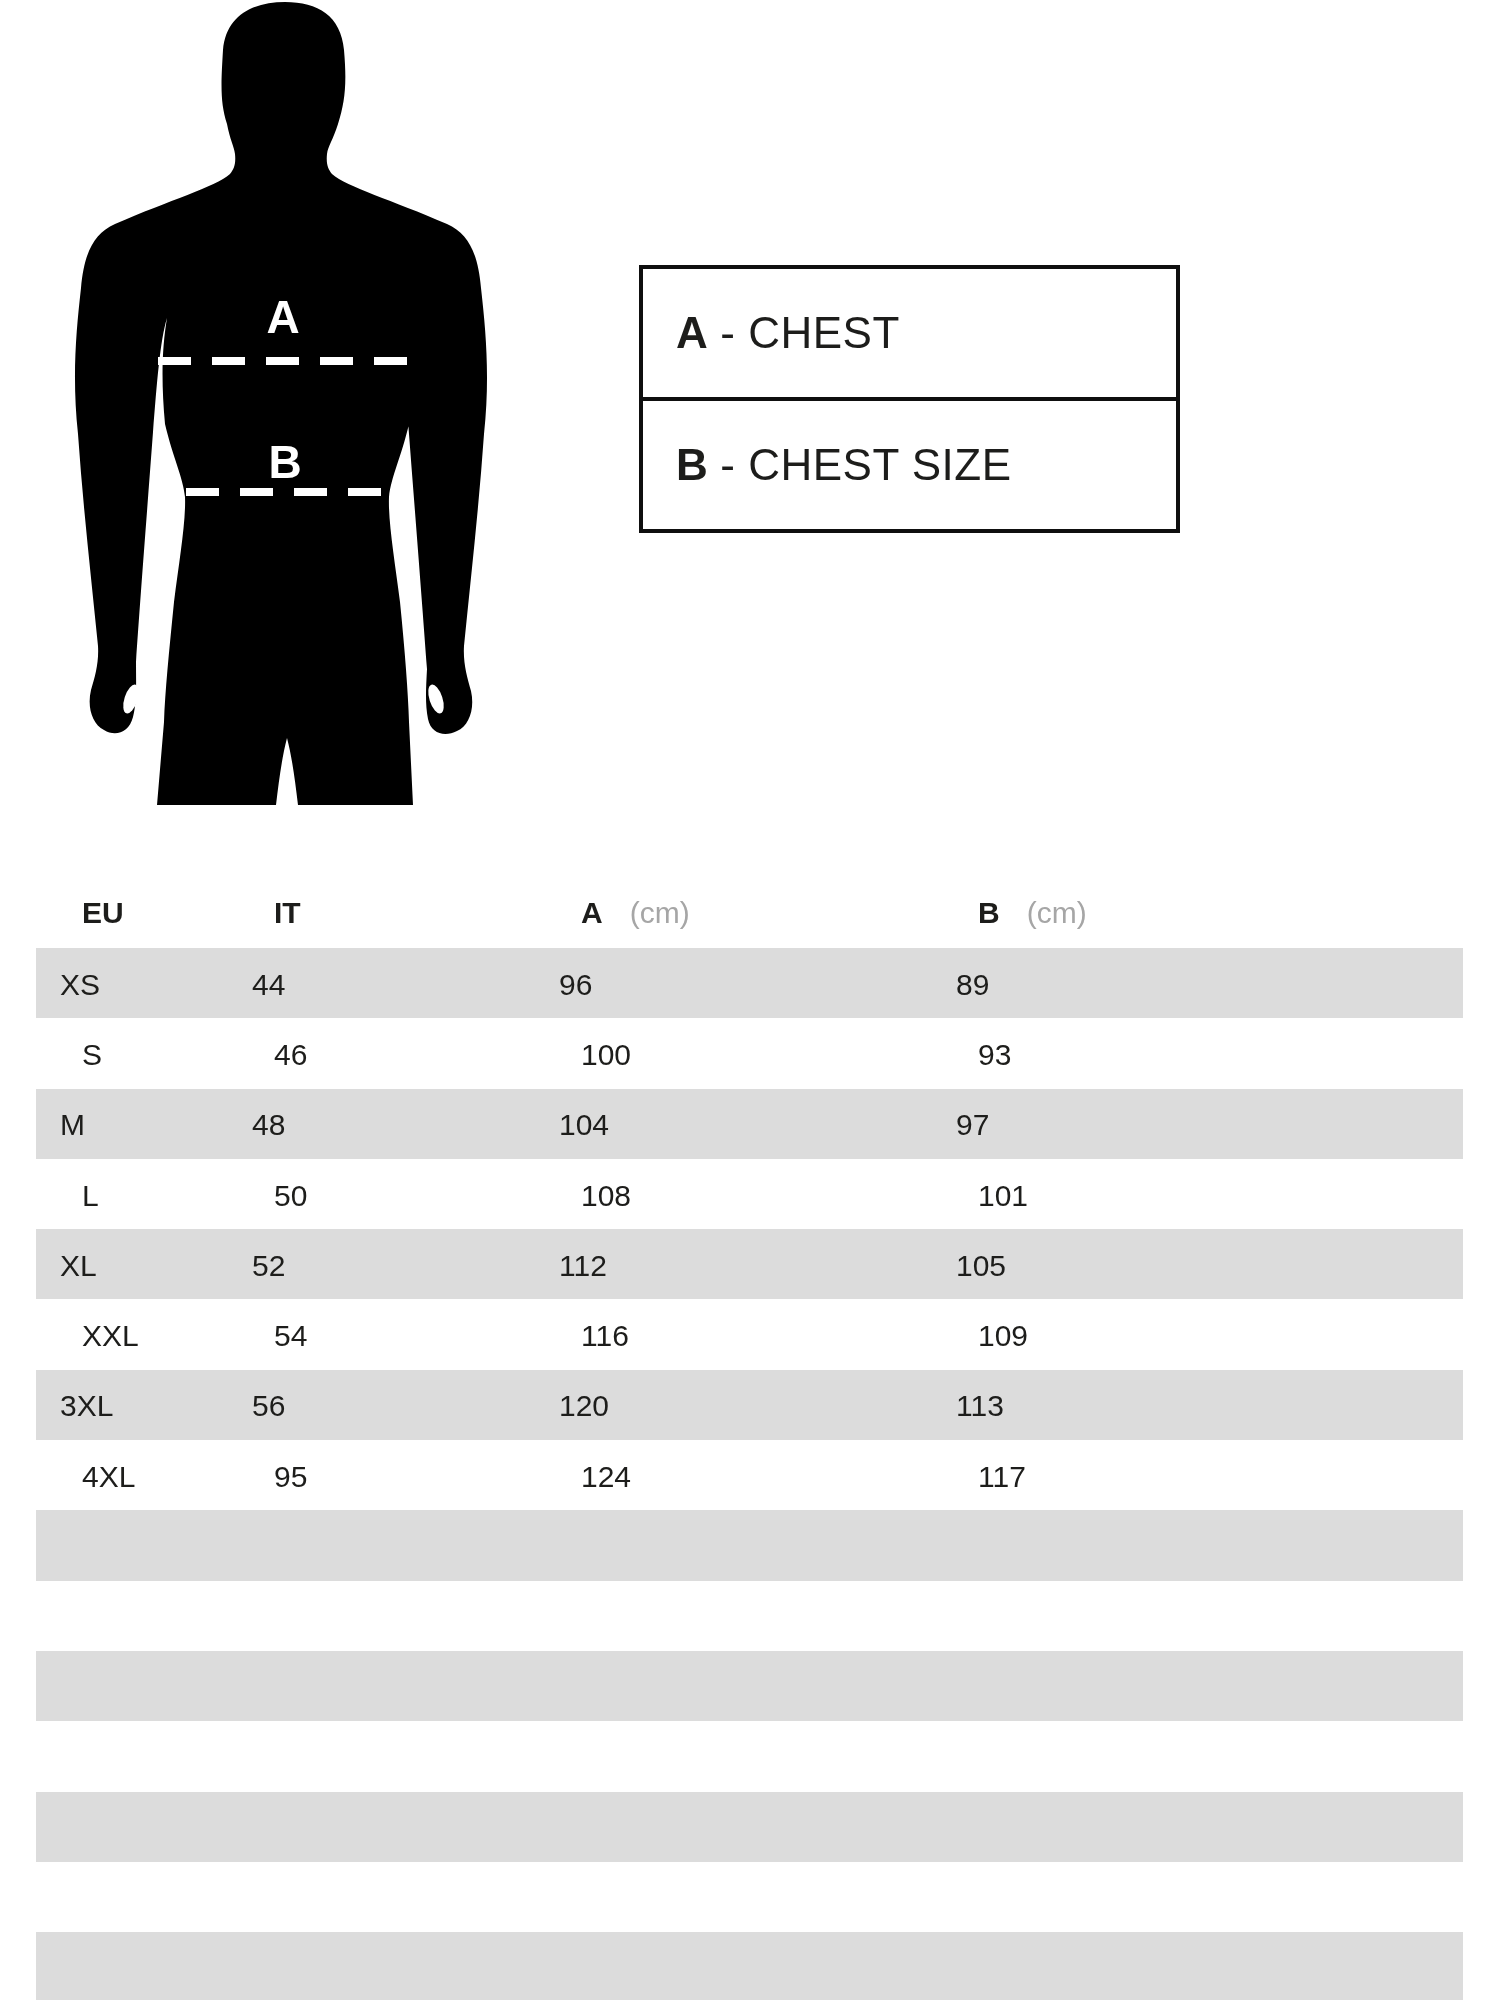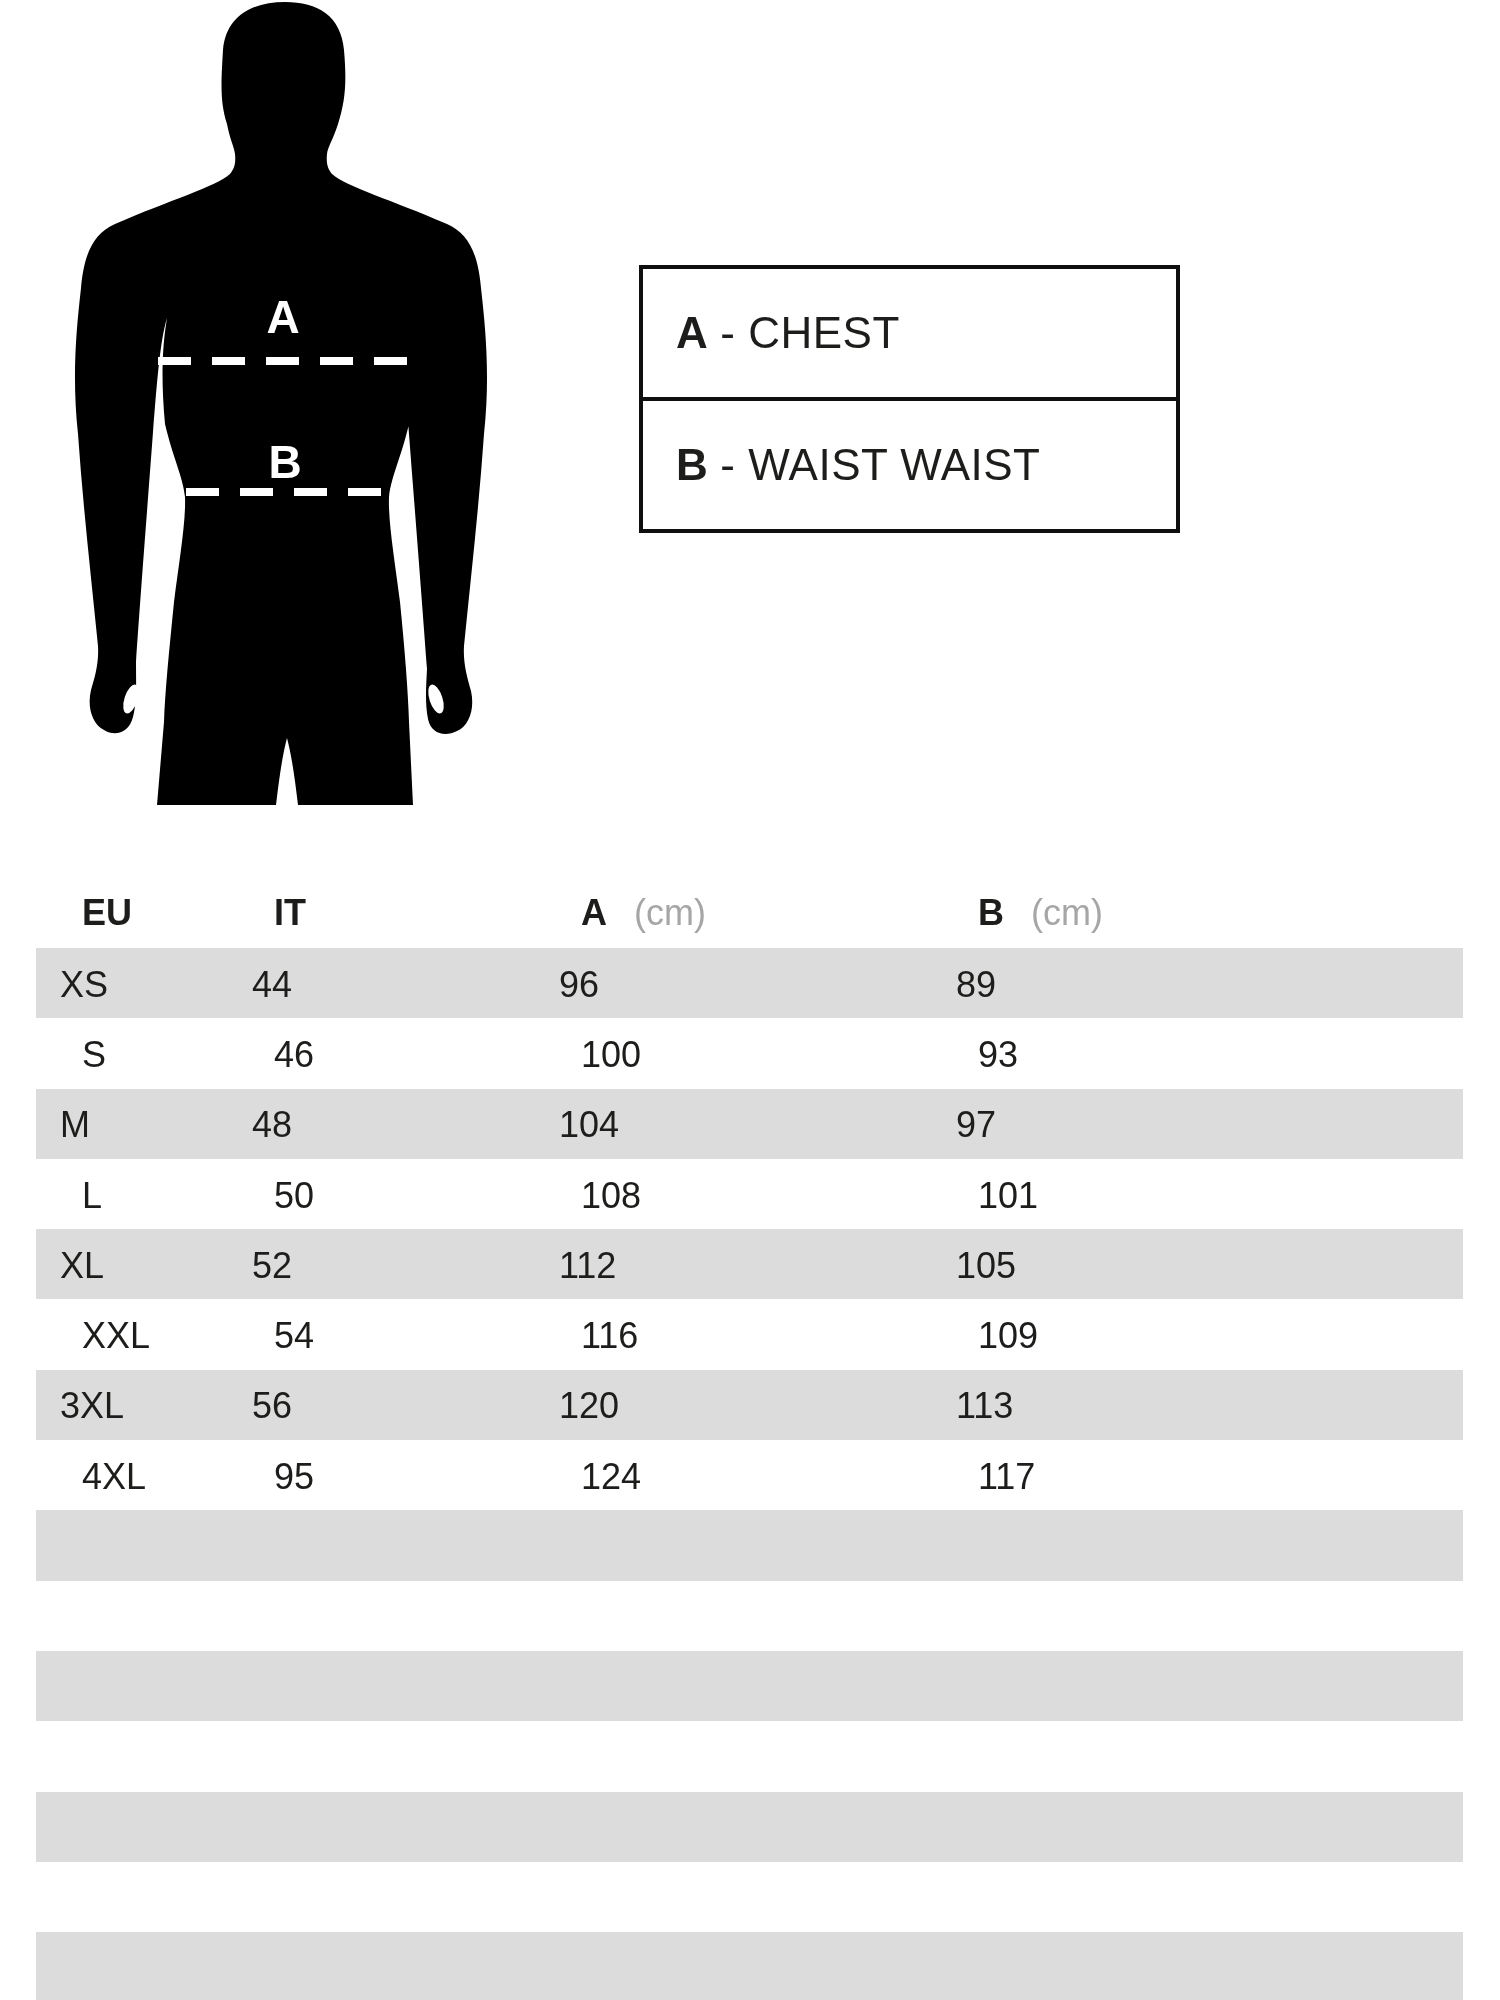--- a/index.html
+++ b/index.html
@@ -39,21 +39,21 @@
   .legend-key{font-weight:700;margin-right:12px;}
 
   
   .size-table{position:absolute;left:36px;top:878px;width:1427px;}
   .trow{
     display:grid;
     grid-template-columns:192px 307px 397px 1fr;
     align-items:center;
     height:70.3px;
     padding-left:46px;
-    font-size:36px;
+    font-size:30px;
     color:var(--ink);
   }
   .trow.header{height:70px;font-weight:700;}
   .trow.striped{background:var(--stripe);padding-left:24px;}
   .hunit{font-weight:400;color:var(--muted);margin-left:27px;}
   .cell{display:flex;align-items:center;padding-top:3px;}
   .trow.header .cell{padding-top:0;}
 </style>
 </head>
 <body>
@@ -117,21 +117,21 @@
     <text x="285" y="478">B</text>
   </svg>
 
   <div class="legend">
     <div class="legend-row">
       <span class="legend-key">A</span>
       <span class="legend-text">- CHEST</span>
     </div>
     <div class="legend-row">
       <span class="legend-key">B</span>
-      <span class="legend-text">- WAIST WAIST</span>
+      <span class="legend-text">- CHEST SIZE</span>
     </div>
   </div>
 
   <div class="size-table">
     <div class="trow header">
       <span class="cell">
         <span>EU</span>
       </span>
       <span class="cell">
         <span>IT</span>

